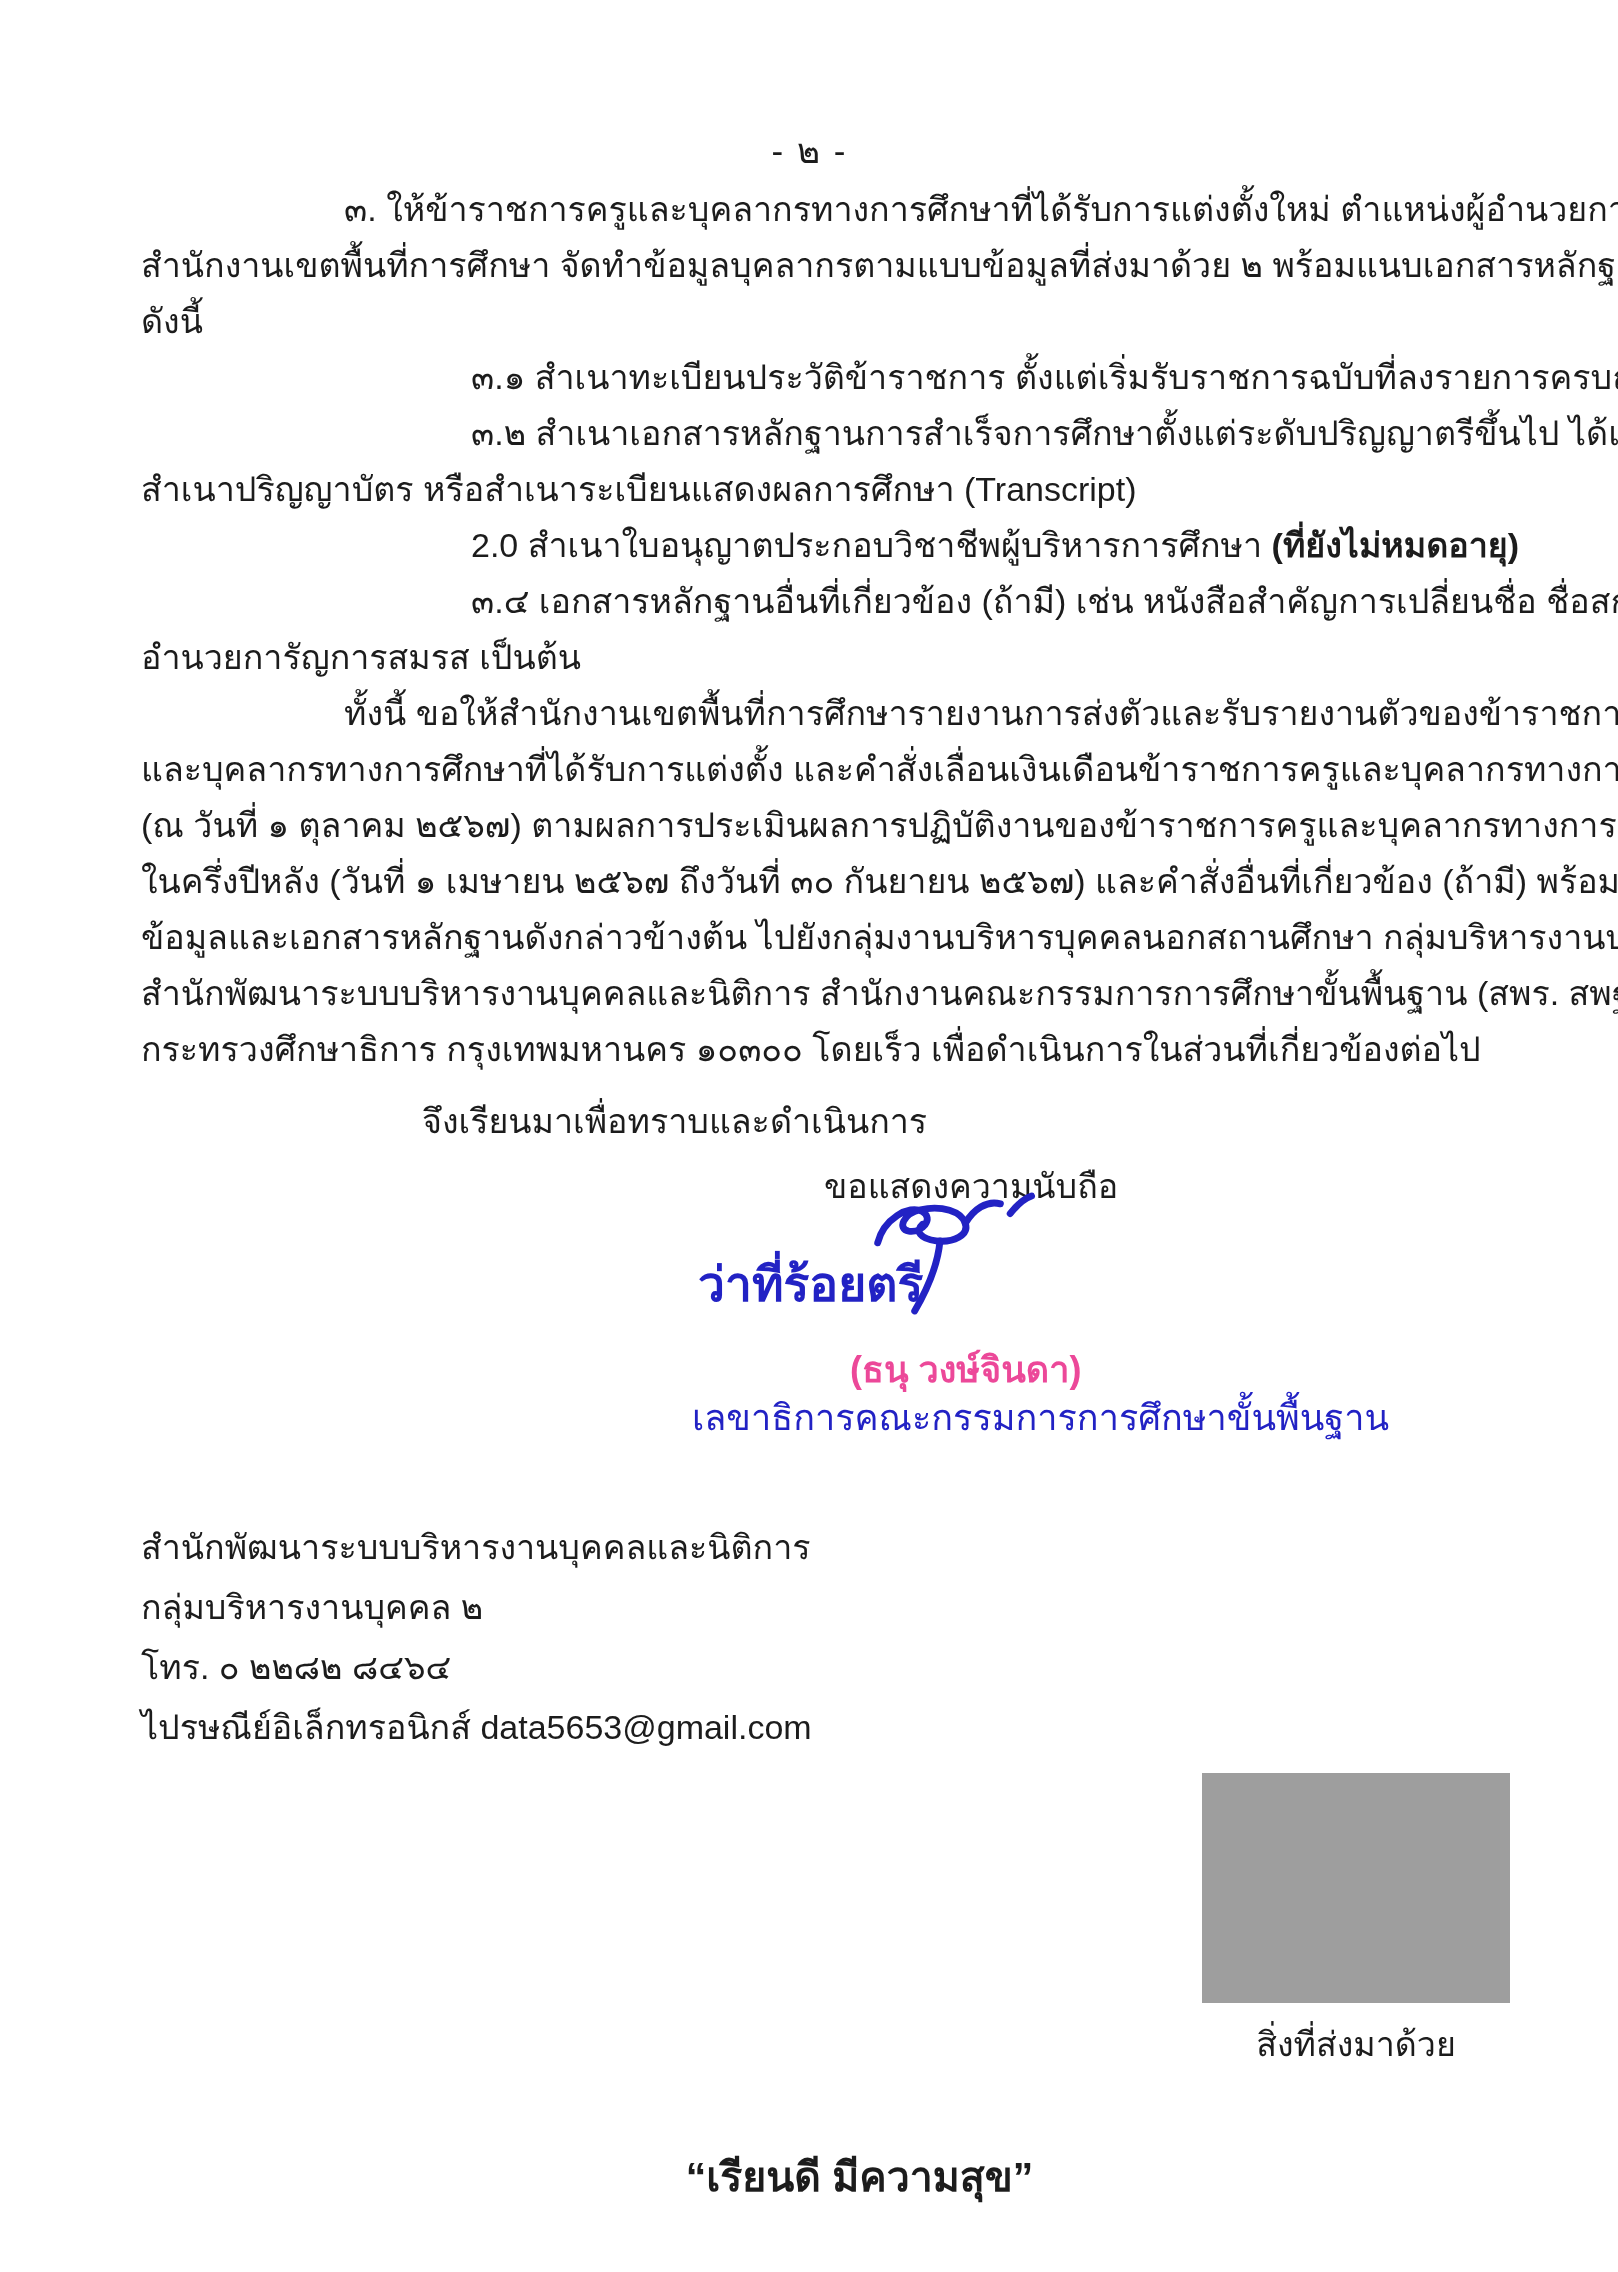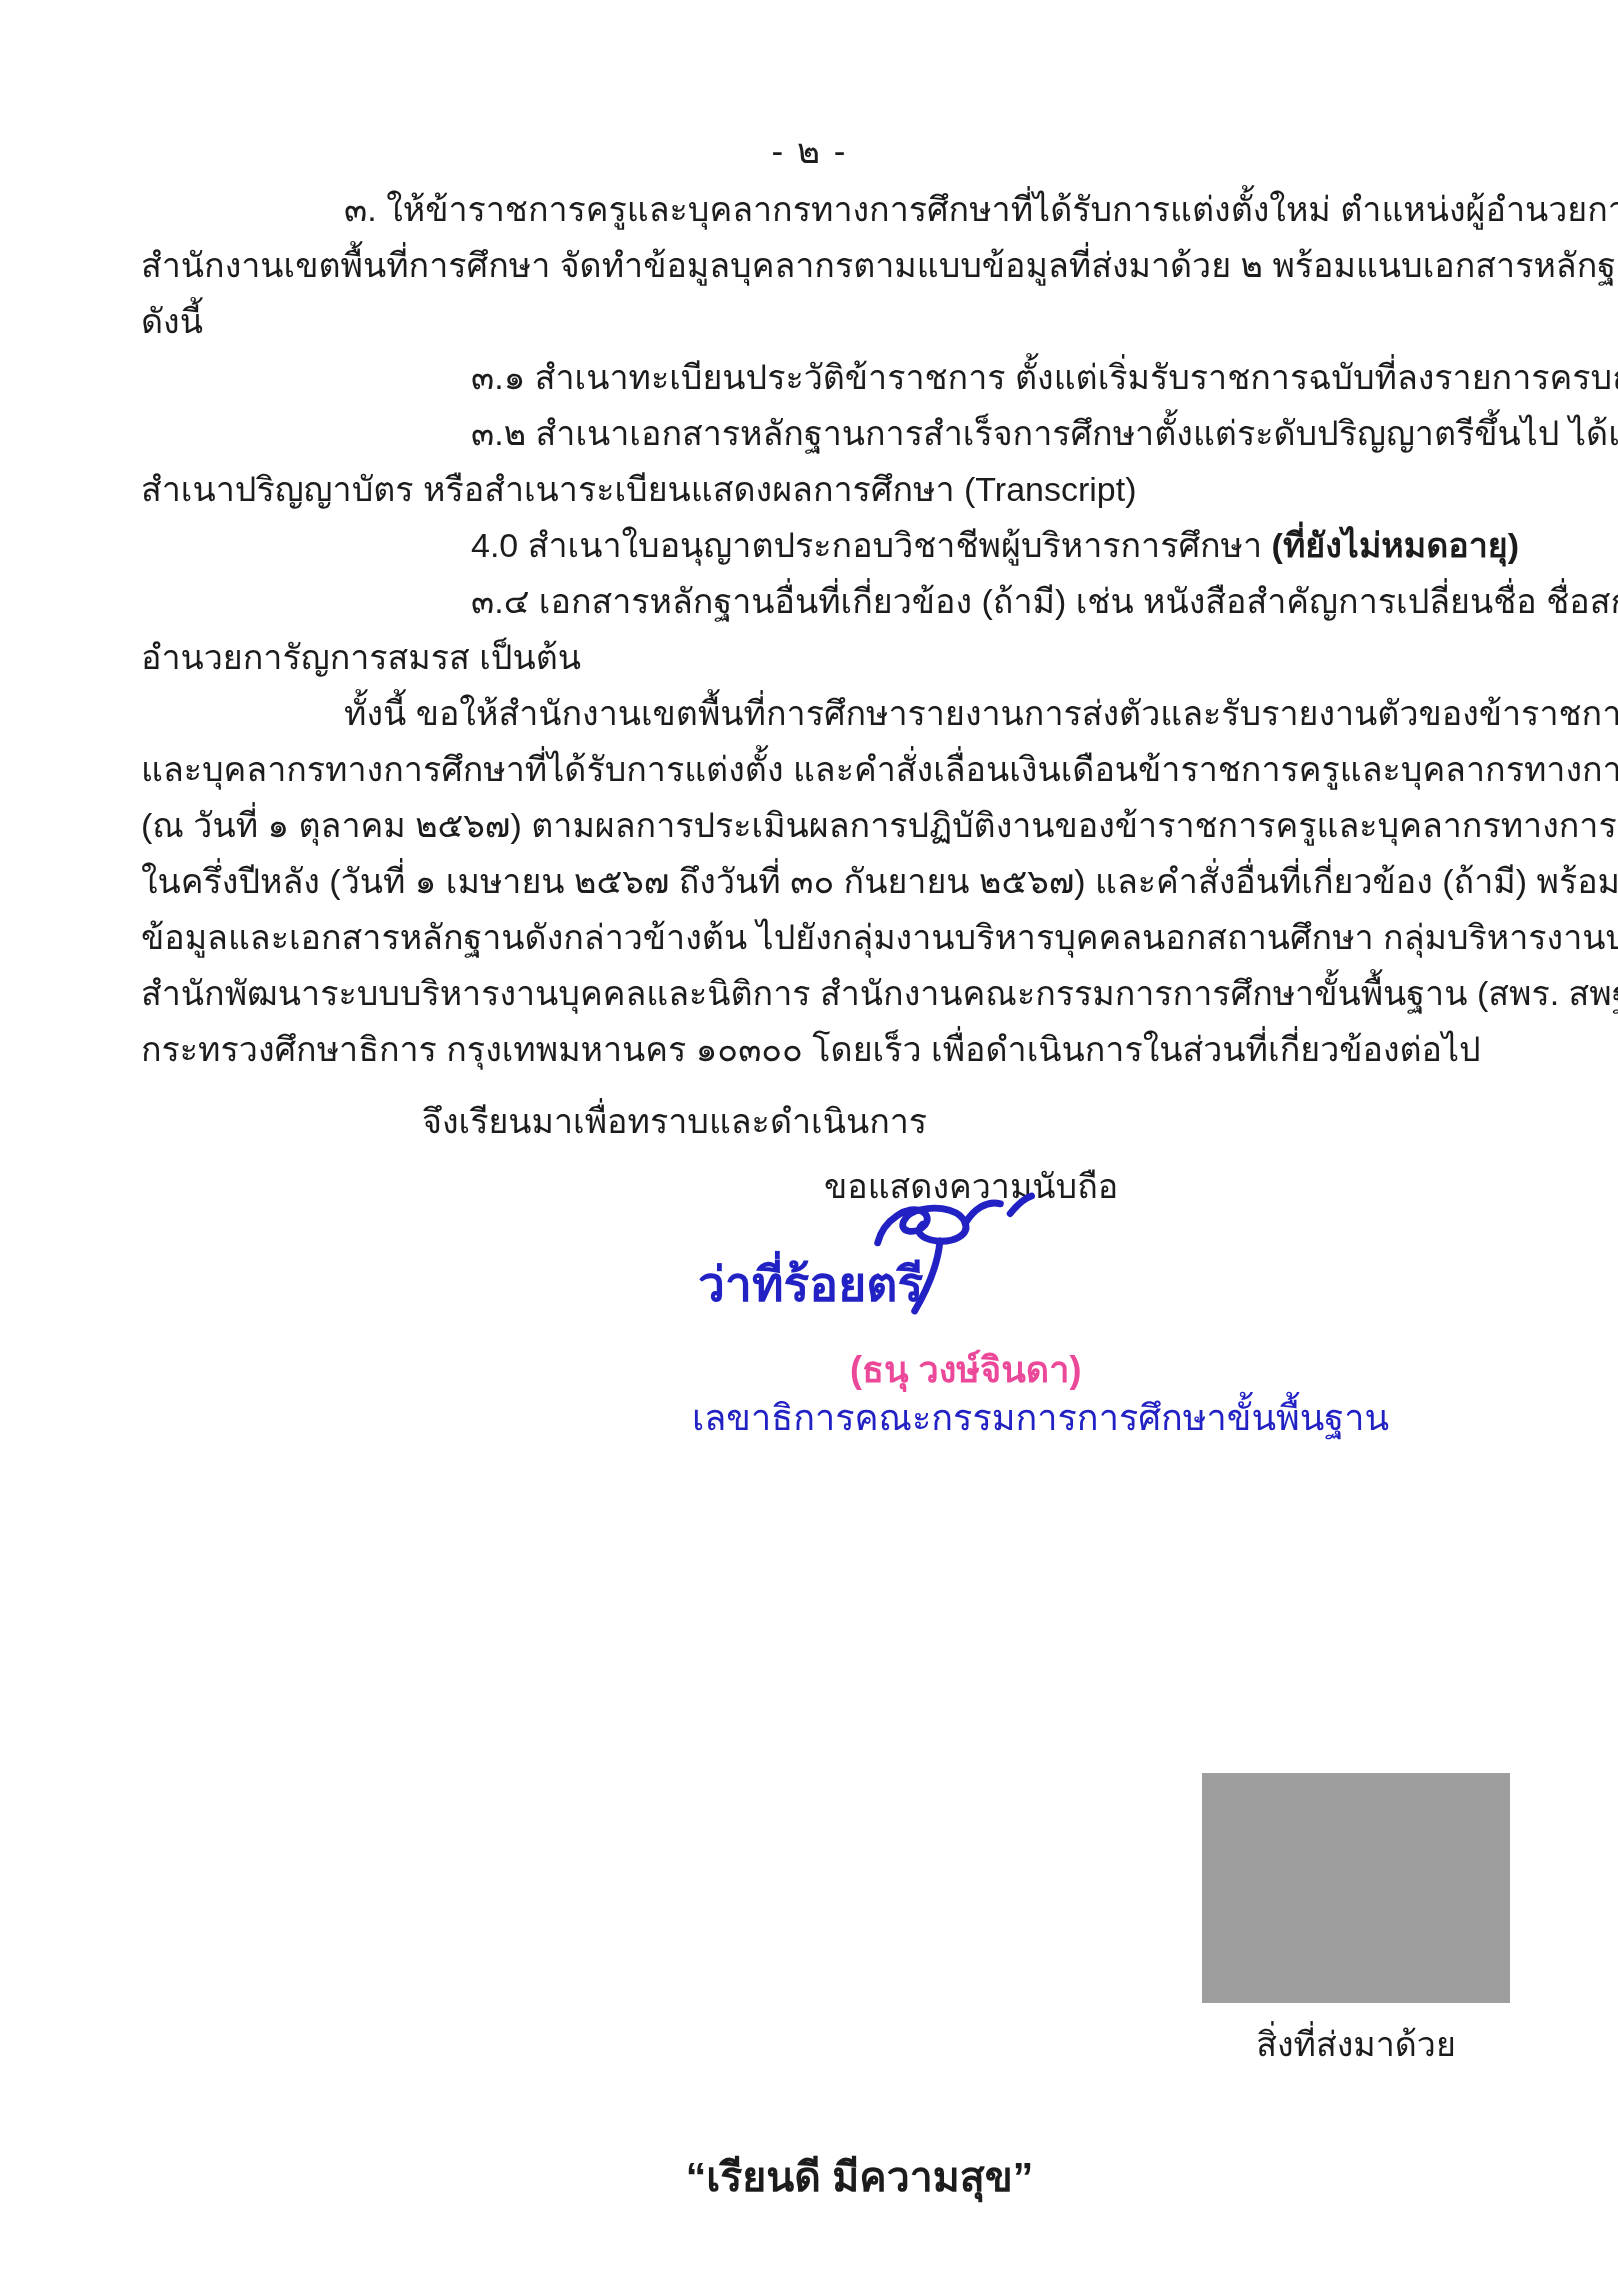--- a/index.html
+++ b/index.html
@@ -54,21 +54,21 @@
 
   <div class="page-number">- ๒ -</div>
 
   <div class="body-text">
       <div class="line indent-para"><span>๓. ให้ข้าราชการครูและบุคลากรทางการศึกษาที่ได้รับการแต่งตั้งใหม่ ตำแหน่งผู้อำนวยการ</span></div>
       <div class="line indent-none"><span>สำนักงานเขตพื้นที่การศึกษา จัดทำข้อมูลบุคลากรตามแบบข้อมูลที่ส่งมาด้วย ๒ พร้อมแนบเอกสารหลักฐาน</span></div>
       <div class="line indent-none"><span>ดังนี้</span></div>
       <div class="line indent-sub"><span>๓.๑ สำเนาทะเบียนประวัติข้าราชการ ตั้งแต่เริ่มรับราชการฉบับที่ลงรายการครบถ้วน</span></div>
       <div class="line indent-sub"><span>๓.๒ สำเนาเอกสารหลักฐานการสำเร็จการศึกษาตั้งแต่ระดับปริญญาตรีขึ้นไป ได้แก่</span></div>
       <div class="line indent-none"><span>สำเนาปริญญาบัตร หรือสำเนาระเบียนแสดงผลการศึกษา (Transcript)</span></div>
-      <div class="line indent-sub"><span>4.0 สำเนาใบอนุญาตประกอบวิชาชีพ</span><span class="u">ผู้บริหารการศึกษา</span><span> </span><span class="b">(ที่ยังไม่หมดอายุ)</span></div>
+      <div class="line indent-sub"><span>2.0 สำเนาใบอนุญาตประกอบวิชาชีพ</span><span class="u">ผู้บริหารการศึกษา</span><span> </span><span class="b">(ที่ยังไม่หมดอายุ)</span></div>
       <div class="line indent-sub"><span>๓.๔ เอกสารหลักฐานอื่นที่เกี่ยวข้อง (ถ้ามี) เช่น หนังสือสำคัญการเปลี่ยนชื่อ ชื่อสกุล</span></div>
       <div class="line indent-none"><span>อำนวยการัญการสมรส เป็นต้น</span></div>
       <div class="line indent-para"><span>ทั้งนี้ ขอให้สำนักงานเขตพื้นที่การศึกษารายงานการส่งตัวและรับรายงานตัวของข้าราชการครู</span></div>
       <div class="line indent-none"><span>และบุคลากรทางการศึกษาที่ได้รับการแต่งตั้ง และคำสั่งเลื่อนเงินเดือนข้าราชการครูและบุคลากรทางการศึกษา</span></div>
       <div class="line indent-none"><span>(ณ วันที่ ๑ ตุลาคม ๒๕๖๗) ตามผลการประเมินผลการปฏิบัติงานของข้าราชการครูและบุคลากรทางการศึกษา</span></div>
       <div class="line indent-none"><span>ในครึ่งปีหลัง (วันที่ ๑ เมษายน ๒๕๖๗ ถึงวันที่ ๓๐ กันยายน ๒๕๖๗) และคำสั่งอื่นที่เกี่ยวข้อง (ถ้ามี) พร้อมจัดส่ง</span></div>
       <div class="line indent-none"><span>ข้อมูลและเอกสารหลักฐานดังกล่าวข้างต้น ไปยัง</span><span class="u">กลุ่มงานบริหารบุคคลนอกสถานศึกษา กลุ่มบริหารงานบุคคล ๒</span></div>
       <div class="line indent-none"><span class="u">สำนักพัฒนาระบบบริหารงานบุคคลและนิติการ สำนักงานคณะกรรมการการศึกษาขั้นพื้นฐาน (สพร. สพฐ.)</span></div>
       <div class="line indent-none"><span class="u">กระทรวงศึกษาธิการ กรุงเทพมหานคร ๑๐๓๐๐ โดยเร็ว</span><span> เพื่อดำเนินการในส่วนที่เกี่ยวข้องต่อไป</span></div>
       <div class="line indent-close"><span>จึงเรียนมาเพื่อทราบและดำเนินการ</span></div>
@@ -81,20 +81,26 @@
     <svg class="sig-scribble ink" viewBox="0 0 195 130" fill="none" stroke="currentColor" stroke-width="7" stroke-linecap="round" stroke-linejoin="round" style="color: rgb(34, 34, 196);">
       <path d="M14 52 C20 28, 46 12, 60 20 C72 27, 60 42, 46 40 C34 38, 40 22, 58 18 C80 13, 100 20, 104 32 C108 44, 92 52, 74 50 C58 48, 52 40, 60 33"></path>
       <path d="M104 32 C112 18, 126 8, 140 12"></path>
       <path d="M150 22 C158 12, 166 6, 172 4"></path>
       <path d="M78 50 C76 72, 66 98, 52 122"></path>
     </svg>
     <div class="sig-name ink" style="color: #ec4899; margin-top: 48px;">(ธนุ วงษ์จินดา)</div>
     <div class="sig-title ink" style="color: rgb(34, 34, 196);">เลขาธิการคณะกรรมการการศึกษาขั้นพื้นฐาน</div>
   </div>
 
+  <div class="contact">
+      <div class="line">สำนักพัฒนาระบบบริหารงานบุคคลและนิติการ</div>
+      <div class="line">กลุ่มบริหารงานบุคคล ๒</div>
+      <div class="line">โทร. ๐ ๒๒๘๒ ๘๔๖๔</div>
+      <div class="line">ไปรษณีย์อิเล็กทรอนิกส์ data5653@gmail.com</div>
+    </div>
 
   <div class="attachment-box" style="background: rgb(158, 158, 158);"></div>
   <div class="attachment-label">สิ่งที่ส่งมาด้วย</div>
 
   <div class="motto">“เรียนดี มีความสุข”</div>
 
 </div>
 
 
 </body></html>

